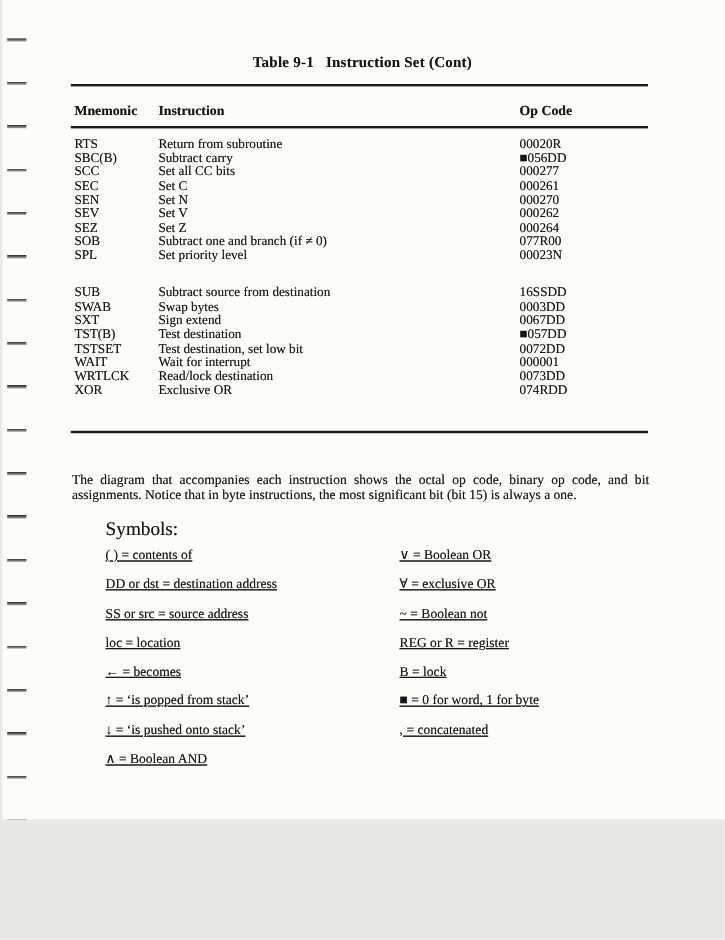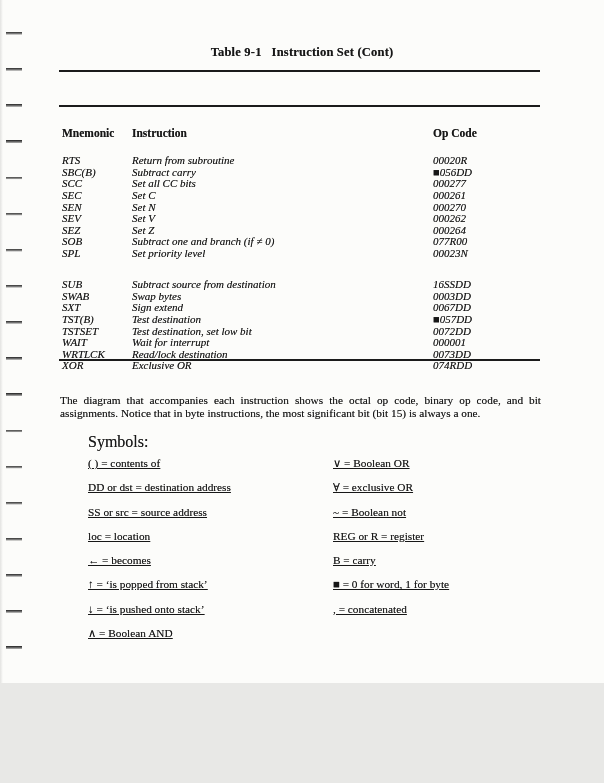--- a/index.html
+++ b/index.html
@@ -27,27 +27,27 @@
     text-align:center;font-size:12.5px;font-weight:bold;
     letter-spacing:.2px;white-space:pre;
   }
   .rule{position:absolute;left:59px;width:481px;background:#1b1b1b;}
   .rule-top{top:70px;height:2.2px;}
   .rule-mid{top:105px;height:1.6px;}
   .rule-bottom{top:359px;height:1.8px;}
 
   .thead,.trow{position:absolute;left:0;width:604px;}
   .thead{top:87px;font-weight:bold;font-size:11.5px;}
-  .cell{position:absolute;top:0;white-space:pre;margin-top:40px;}
+  .cell{position:absolute;top:0;white-space:pre;}
   .col-mn{left:62px;}
   .col-in{left:132px;}
   .col-op{left:433px;}
 
   .tbody{position:absolute;left:0;width:604px;font-size:11px;}
-  .tbody .trow{position:relative;height:11.65px;left:0;font-style:italic;}
+  .tbody .trow{position:relative;height:11.65px;left:0;}
   .group1{top:114px;}
   .group2{top:238px;}
 
   .para{
     position:absolute;top:394px;left:60px;width:481px;margin:0;
     font-size:11.3px;line-height:12.6px;text-align:justify;
   }
   .symbols-heading{position:absolute;top:433px;left:88px;font-size:16px;}
   .sym-col{position:absolute;top:457px;font-size:11.3px;}
   .sym-left{left:88px;}
@@ -213,21 +213,21 @@
   <div class="sym-col sym-right">
 
       <div class="sym-item">∨ = Boolean OR</div>
 
       <div class="sym-item">∀ = exclusive OR</div>
 
       <div class="sym-item">~ = Boolean not</div>
 
       <div class="sym-item">REG or R = register</div>
 
-      <div class="sym-item">B = carry</div>
+      <div class="sym-item">B = lock</div>
 
       <div class="sym-item">■ = 0 for word, 1 for byte</div>
 
       <div class="sym-item">, = concatenated</div>
     </div>
 
   <div class="page-number">9-3</div>
 
 </div>
 

